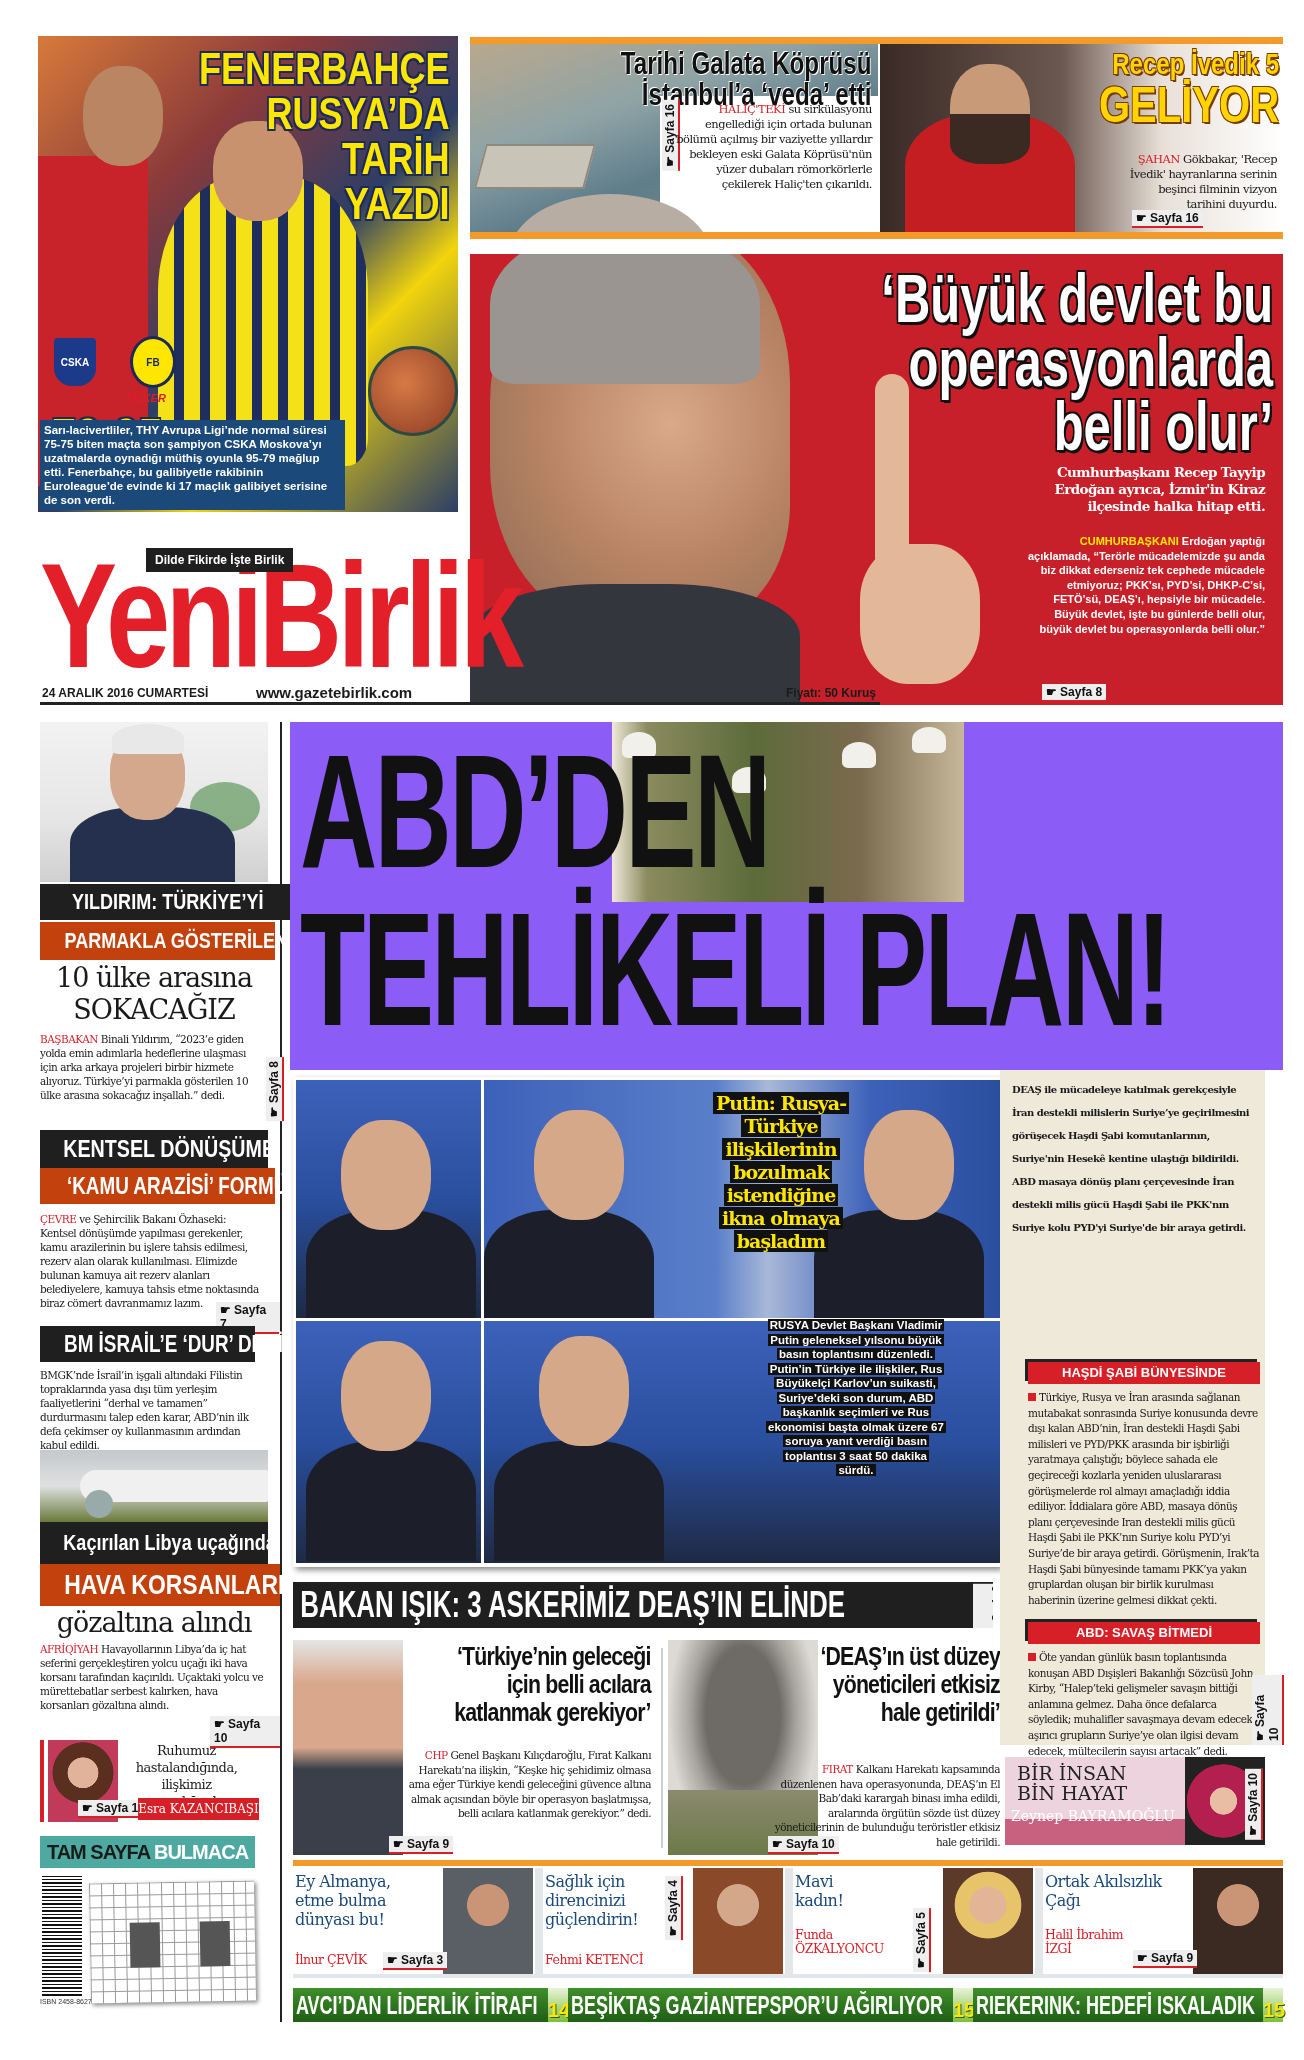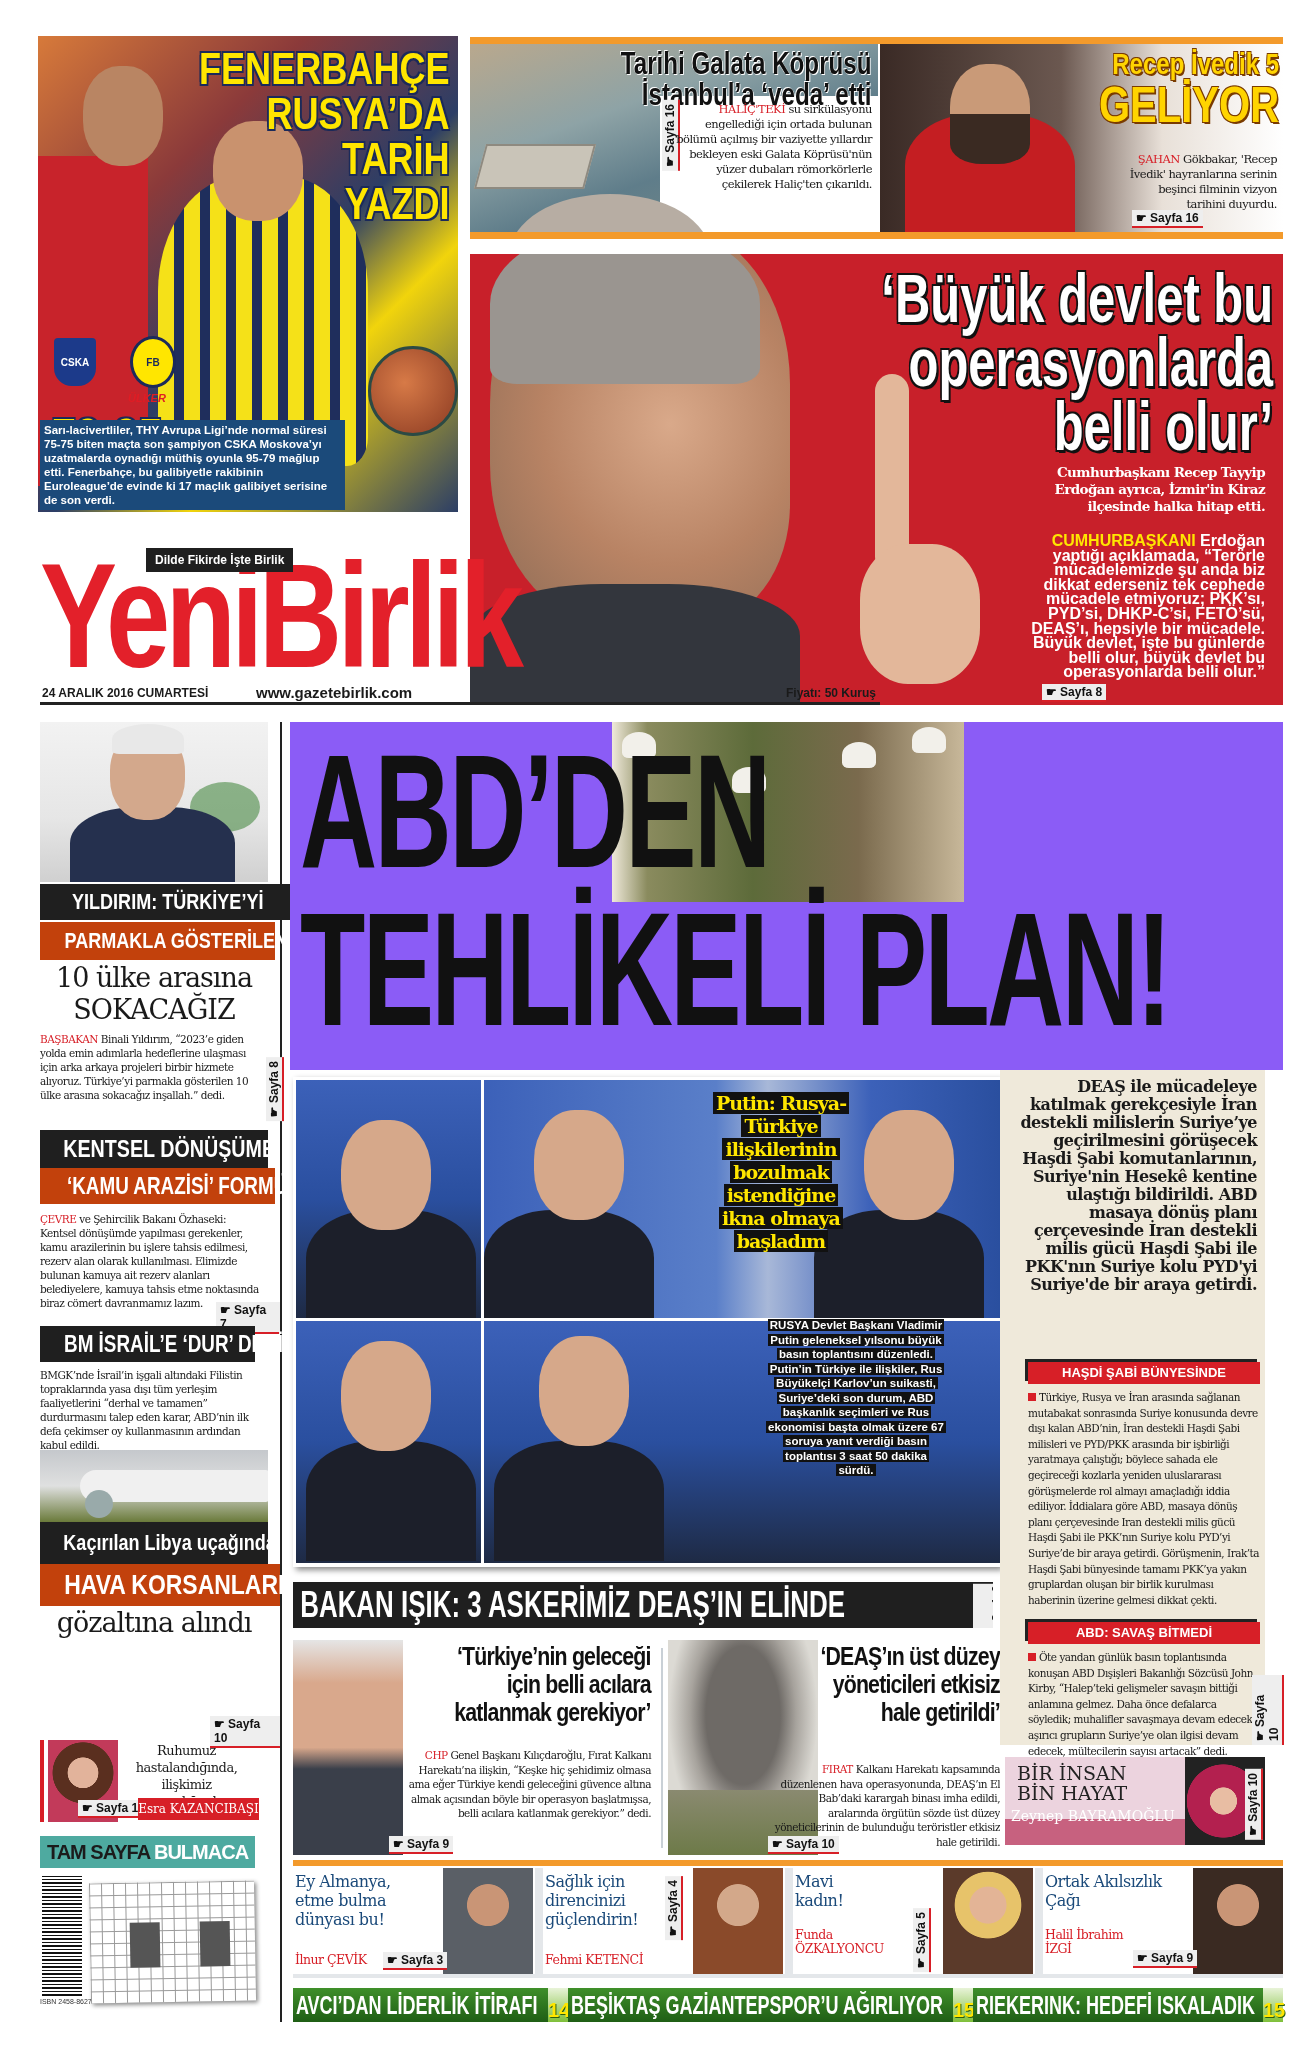--- a/index.html
+++ b/index.html
@@ -44,21 +44,21 @@
 #recep .sayfa{position:absolute;left:252px;top:166px}
 
 #erd{left:470px;top:254px;width:813px;height:451px;background:#c8202a;overflow:hidden}
 #erd .face{position:absolute;left:20px;top:-30px;width:300px;height:400px;background:radial-gradient(ellipse at 60% 50%,#d9a98a 0%,#b88364 50%,#8a6a55 100%);border-radius:45% 40% 30% 40%}
 #erd .hair{position:absolute;left:20px;top:-30px;width:270px;height:160px;background:#9a9590;border-radius:50% 50% 10% 10%}
 #erd .suit{position:absolute;left:0;top:330px;width:330px;height:130px;background:#33363d;border-radius:40% 40% 0 0}
 #erd .finger{position:absolute;left:405px;top:120px;width:34px;height:200px;background:#e3b79a;border-radius:17px}
 #erd .fist{position:absolute;left:390px;top:290px;width:120px;height:140px;background:#e3b79a;border-radius:40%}
 #erd h1{position:absolute;right:10px;top:12px;text-align:right;color:#fff;font-size:68px;line-height:64px;font-weight:700;text-shadow:3px 3px 0 #111,-2px -2px 0 #111,2px -2px 0 #111,-2px 2px 0 #111;transform:scaleX(.72);transform-origin:right top;white-space:nowrap}
 #erd .sub{position:absolute;right:18px;top:210px;width:240px;text-align:right;color:#fff;font-family:"DejaVu Serif",serif;font-weight:700;font-size:13.5px;line-height:17px;letter-spacing:-.6px}
-#erd .body{position:absolute;right:18px;top:280px;width:240px;text-align:right;color:#fff;font-weight:700;font-size:16px;line-height:14.6px}
+#erd .body{position:absolute;right:18px;top:280px;width:240px;text-align:right;color:#fff;font-weight:700;font-size:11px;line-height:14.6px}
 #erd .body .yl{color:#ffe600}
 #erd .sayfa{position:absolute;left:572px;top:430px}
 
 #mast{left:38px;top:540px;width:842px;height:170px}
 #mast .logo{position:absolute;left:2px;top:2px;color:#e3202a;font-weight:700;font-size:148px;line-height:148px;letter-spacing:-6px;transform:scaleX(.78);transform-origin:left top;white-space:nowrap;font-family:"Liberation Sans",sans-serif}
 #mast .slogan{position:absolute;left:108px;top:8px;background:#1f1f1f;color:#fff;font-size:12px;font-weight:700;padding:5px 9px}
 #mast .date,#mast .url,#mast .price{position:absolute;top:146px;font-size:12px;font-weight:700}
 #mast .date{left:4px}
 #mast .url{left:218px;font-size:15px;top:144px}
 #mast .price{right:4px}
@@ -115,21 +115,21 @@
 #putin{left:293px;top:1077px;width:707px;height:490px;background:#fff;box-shadow:3px 3px 6px #888;border:3px solid #fff}
 .pcell{position:absolute;background:linear-gradient(180deg,#3c61b9 0%,#2a4f9f 50%,#1e2a44 100%);overflow:hidden}
 .pcell .hd{position:absolute;width:90px;height:110px;background:#d6a88a;border-radius:45%}
 .pcell .st{position:absolute;width:170px;height:120px;background:#1c1f2a;border-radius:40% 40% 0 0}
 #putin .quote{position:absolute;left:410px;top:12px;width:150px;text-align:center;color:#ffe600;font-family:"DejaVu Serif",serif;font-weight:700;font-size:19px;line-height:23px;letter-spacing:-1px}
 #putin .quote span{background:#111;padding:0 3px;box-decoration-break:clone;-webkit-box-decoration-break:clone}
 #putin .cap{position:absolute;left:470px;top:238px;width:180px;text-align:center;color:#fff;font-weight:700;font-size:11.5px;line-height:14.5px}
 #putin .cap span{background:#111;padding:0 2px;box-decoration-break:clone;-webkit-box-decoration-break:clone}
 
 #rtext{left:1000px;top:1070px;width:265px;height:675px;background:#efe9da}
-#rtext .intro{position:absolute;left:12px;top:8px;width:245px;text-align:right;font-family:"DejaVu Serif",serif;font-weight:700;font-size:16px;line-height:18px;letter-spacing:-.5px}
+#rtext .intro{position:absolute;left:12px;top:8px;width:245px;text-align:left;font-family:"DejaVu Serif",serif;font-weight:700;font-size:10px;line-height:23px;letter-spacing:-.5px}
 .rhead{position:absolute;left:28px;width:232px;height:22px;background:#d71f27;color:#fff;text-align:center;font-weight:700;font-size:13px;line-height:22px;box-shadow:-3px -3px 0 #222}
 .rtxt{position:absolute;left:28px;width:232px;font-family:"DejaVu Serif",serif;font-size:10.5px;line-height:15.6px;letter-spacing:-.5px}
 .bullet{display:inline-block;width:8px;height:8px;background:#d71f27;margin-right:3px}
 #rtext .h1{top:292px}#rtext .t1{top:320px}
 #rtext .h2{top:552px}#rtext .t2{top:580px}
 #rtext .vsayfa{left:252px;top:605px}
 #bih{left:1005px;top:1757px;width:260px;height:88px;background:#ecd3de;overflow:hidden}
 #bih .t{position:absolute;left:12px;top:6px;font-family:"DejaVu Serif",serif;font-size:19px;line-height:20px;color:#222}
 #bih .nb{position:absolute;left:0;top:62px;width:260px;height:26px;background:#c7617f}
 #bih .nm{position:absolute;left:6px;top:48px;color:#fff;font-family:"DejaVu Serif",serif;font-size:14px;line-height:22px}
@@ -263,20 +263,21 @@
   <div class="bm bk"><span class="sq">BM İSRAİL’E ‘DUR’ DEDİ</span></div>
   <div class="sbtxt p3">BMGK’nde İsrail’in işgali altındaki Filistin topraklarında yasa dışı tüm yerleşim faaliyetlerini “derhal ve tamamen” durdurmasını talep eden karar, ABD’nin ilk defa çekimser oy kullanmasının ardından kabul edildi.</div>
 
   <div id="plane" class="sb-img abs">
     <div class="f"></div>
     <div class="e"></div>
   </div>
   <div class="l1 bk"><span class="sq">Kaçırılan Libya uçağında</span></div>
   <div class="l2 rd"><span class="sq">HAVA KORSANLARI</span></div>
   <div class="l3">gözaltına alındı</div>
+  <div class="sbtxt p4"><span class="redlead">AFRİQİYAH</span><span> Havayollarının Libya’da iç hat seferini gerçekleştiren yolcu uçağı iki hava korsanı tarafından kaçırıldı. Uçaktaki yolcu ve mürettebatlar serbest kalırken, hava korsanları gözaltına alındı.</span></div>
   <span class="sayfa s4">☛ Sayfa 10</span>
 
   <div id="esra">
     <div class="ph"></div>
     <div class="q">Ruhumuz hastalandığında, ilişkimiz yıprandığında...</div>
     <span class="sayfa">☛ Sayfa 12</span>
     <div class="nm">Esra KAZANCIBAŞI</div>
   </div>
 
   <div id="bulmaca"><span class="a">TAM SAYFA</span> <span class="b">BULMACA</span></div>

